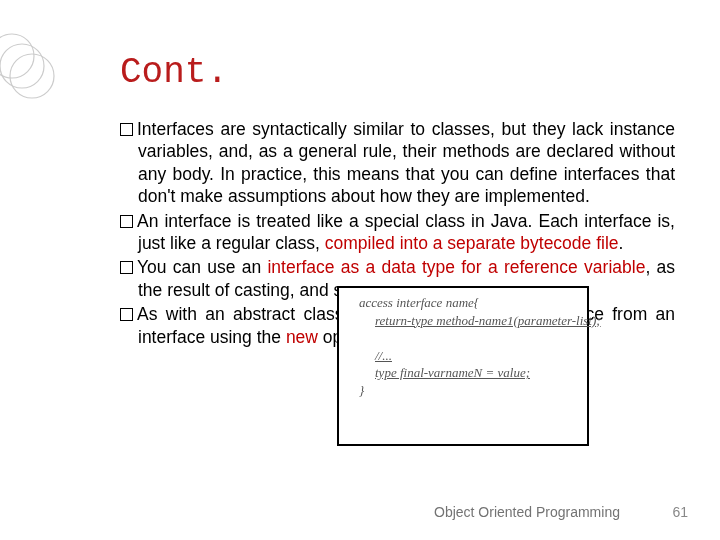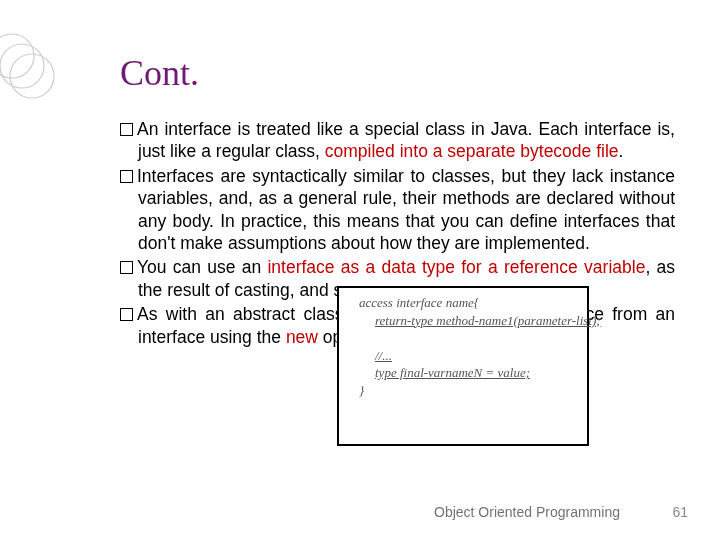--- a/index.html
+++ b/index.html
@@ -21,22 +21,22 @@
   .deco-circles circle {
     fill: none;
     stroke: #ccc;
     stroke-width: 1.2;
   }
   .title {
     position: absolute;
     top: 52px;
     left: 120px;
     font-size: 36px;
-    color: #701a75;
-    font-family: Liberation Serif, serif;
+    color: #b91c1c;
+    font-family: Liberation Mono, monospace;
     letter-spacing: 0px;
   }
   .content {
     position: absolute;
     top: 118px;
     left: 120px;
     width: 555px;
     font-size: 17.5px;
     line-height: 1.28;
     color: #000;
@@ -94,22 +94,22 @@
 
 <svg class="deco-circles" width="70" height="110">
   <circle cx="22" cy="28" r="22"></circle>
   <circle cx="32" cy="38" r="22"></circle>
   <circle cx="42" cy="48" r="22"></circle>
 </svg>
 
 <div class="title">Cont.</div>
 
 <div class="content">
+  <p><span class="checkbox"></span><span>Interfaces are syntactically similar to classes, but they lack instance variables, and, as a general rule, their methods are declared without any body. In practice, this means that you can define interfaces that don't make assumptions about how they are implemented.</span></p>
   <p><span class="checkbox"></span><span>An interface is treated like a special class in Java. Each interface is, just like a regular class, </span><span class="red">compiled into a separate bytecode file</span><span>.</span></p>
-  <p><span class="checkbox"></span><span>Interfaces are syntactically similar to classes, but they lack instance variables, and, as a general rule, their methods are declared without any body. In practice, this means that you can define interfaces that don't make assumptions about how they are implemented.</span></p>
   <p><span class="checkbox"></span><span>You can use an </span><span class="red">interface as a data type for a reference variable</span><span>, as the result of casting, and so on.</span></p>
   <p><span class="checkbox"></span><span>As with an abstract class, you cannot create an instance from an interface using the </span><span class="red">new</span><span> operator.</span></p>
 </div>
 
 <div class="syntax-box">
   <div class="line">access interface name{</div>
   <div class="line indent">return-type method-name1(parameter-list);</div>
   <div class="line">&nbsp;</div>
   <div class="line indent">//...</div>
   <div class="line indent">type final-varnameN = value;</div>

